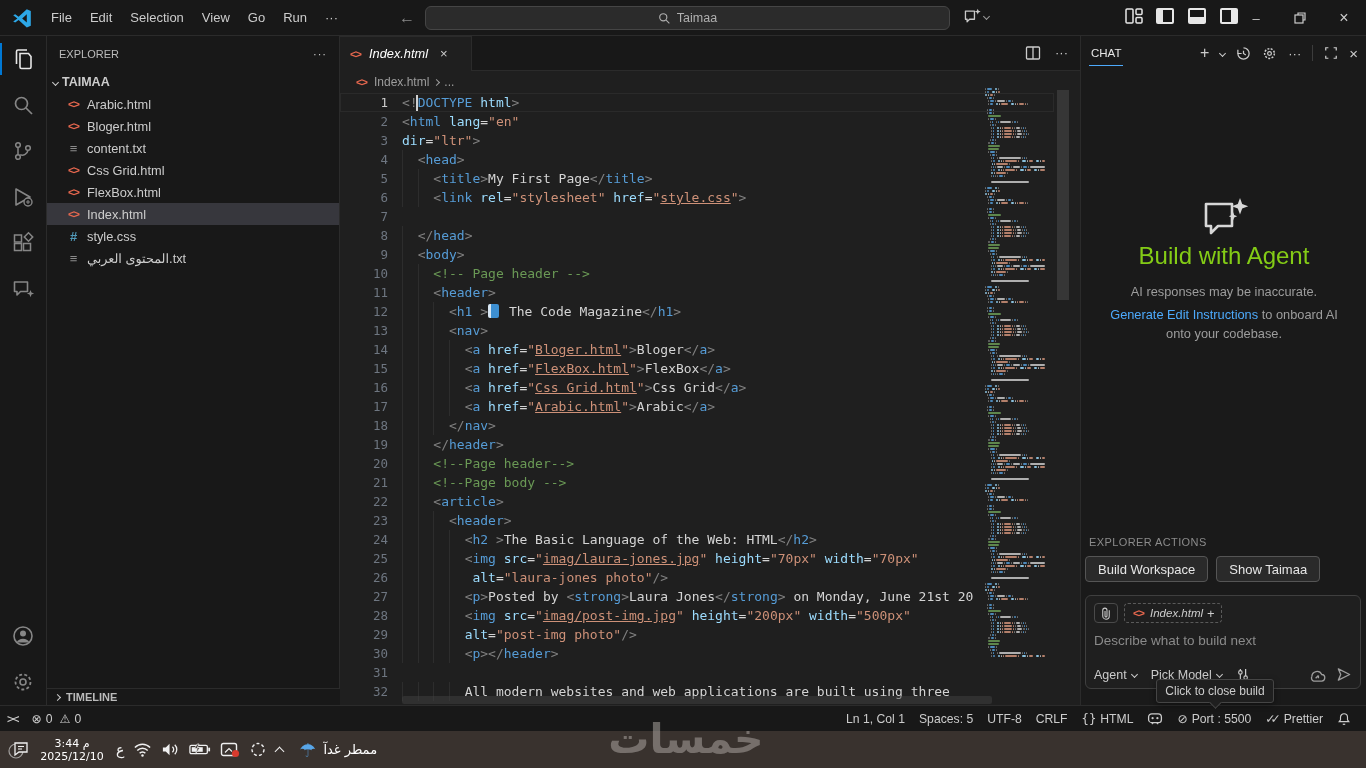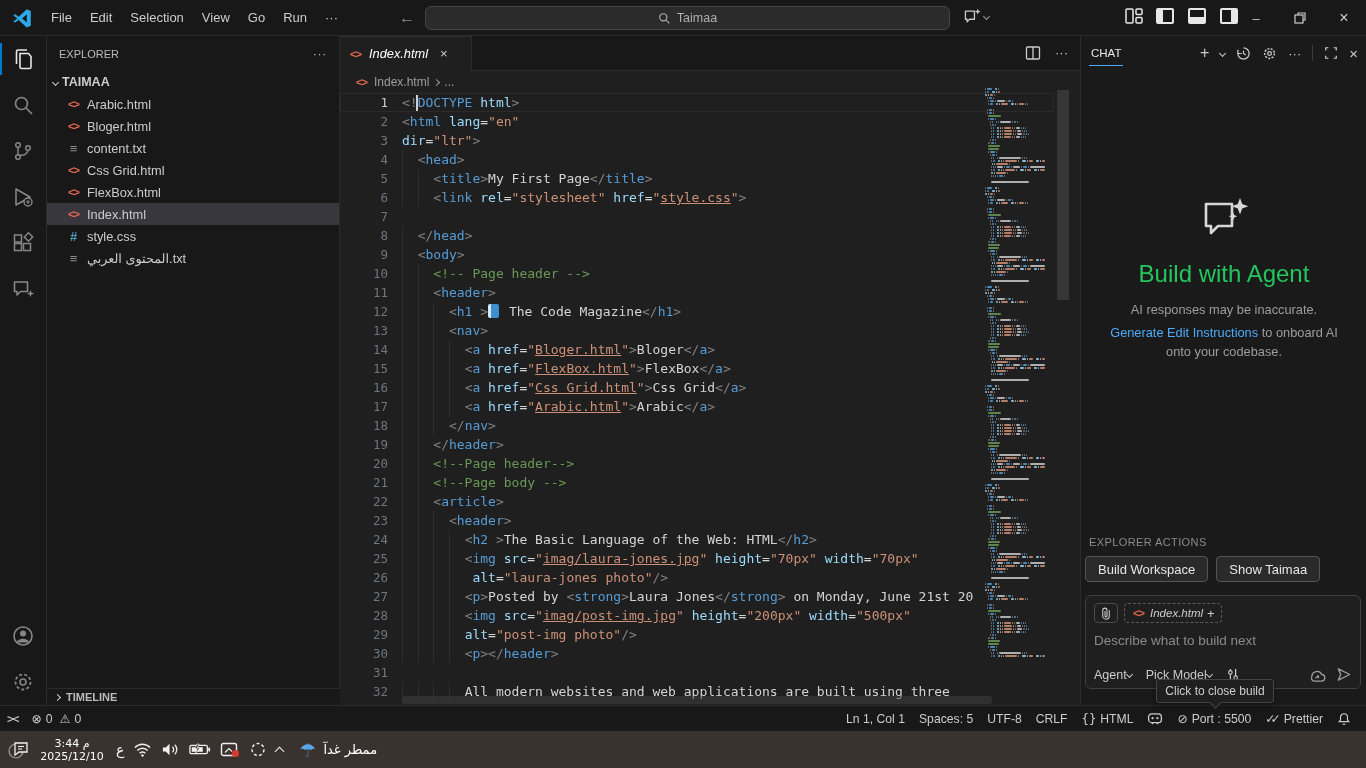--- a/index.html
+++ b/index.html
@@ -74,38 +74,38 @@
   #vthumb { position:absolute; left:1px; top:2px; width:12px; height:210px; background:#434343; opacity:.65; }
   #hscrollbar { position:absolute; left:62px; top:660px; width:590px; height:8px; background:#42424280; border-radius:2px; }
 
   
   #chat { left:1080px; top:36px; width:286px; height:669px; background:#1a1a1a; border-left:1px solid #2b2b2b; }
   #chat-header { height:34px; display:flex; align-items:center; padding:0 8px; }
   #chat-title { font-size:11.5px; color:#e7e7e7; padding:0 2px 6px; border-bottom:1px solid #4daafc; margin-top:6px; }
   #chat-icons { margin-left:auto; display:flex; align-items:center; gap:11px; color:#cccccc; }
   .vsep { width:1px; height:16px; background:#3c3c3c; }
   #chat-empty { position:absolute; left:0; top:160px; width:286px; text-align:center; }
-  #chat-empty h2 { font-size:24px; font-weight:400; color:#22c55e; margin-top:18px; }
+  #chat-empty h2 { font-size:24px; font-weight:400; color:#84cc16; }
   #chat-note { color:#9d9d9d; font-size:12.8px; margin-top:14px; }
   #chat-onboard { color:#9d9d9d; font-size:12.8px; margin-top:6px; padding:0 26px; line-height:1.5; }
   #chat-onboard a { color:#4daafc; text-decoration:none; }
   #suggested-label { position:absolute; left:4px; top:500px; width:278px; padding-left:0; font-size:11px; color:#8b8b8b; letter-spacing:.4px; text-align:left; padding-left:4px;}
   #suggested-btns { position:absolute; left:4px; top:520px; display:flex; gap:8px; }
   .sug-btn { background:#2a2a2a; border:1px solid #555555; color:#e6e6e6; border-radius:4px;
     height:26px; padding:0 12px; font-size:13px; display:flex; align-items:center; cursor:pointer; }
   #chat-input { position:absolute; left:4px; top:559px; width:276px; height:94px; background:#1f1f1f;
     border:1px solid #3f3f3f; border-radius:6px; padding:7px 8px; }
   #chip-row { display:flex; align-items:center; gap:6px; }
   #attach-btn { width:24px; height:20px; border:1px solid #4a4a4a; border-radius:4px; display:flex; align-items:center; justify-content:center; color:#cccccc; }
   #context-chip { border:1px dashed #5a5a5a; border-radius:4px; height:20px; display:flex; align-items:center; gap:4px; padding:0 6px; font-size:11.5px; color:#cccccc; }
   #context-chip .tname { font-style:italic; }
   #chip-add { color:#cccccc; font-size:13px; }
   #chat-placeholder { margin-top:10px; color:#8a8a8a; font-size:13.5px; }
   #input-bottom { position:absolute; left:8px; right:8px; bottom:6px; display:flex; align-items:center; gap:14px; color:#cccccc; font-size:12.5px; }
-  .dd { display:flex; align-items:center; }
+  .dd { display:flex; align-items:center; gap:5px; }
   #input-actions { margin-left:auto; display:flex; gap:10px; align-items:center; color:#9d9d9d; }
 
   
   #tooltip { position:absolute; left:1156px; top:679px; width:118px; height:24px; background:#1f1f1f;
     border:1px solid #454545; border-radius:3px; z-index:40; display:flex; align-items:center; justify-content:center;
     font-size:12px; color:#cccccc; box-shadow:0 2px 6px rgba(0,0,0,.4); }
   #tooltip::after { content:""; position:absolute; left:54px; bottom:-5px; width:8px; height:8px;
     background:#1f1f1f; border-right:1px solid #454545; border-bottom:1px solid #454545; transform:rotate(45deg); }
 
   
@@ -2245,14 +2245,15 @@
       <div class="app">
         <svg width="22" height="22" viewBox="0 0 22 22">
           <rect x="1" y="1" width="9" height="9" fill="#f0f0f0"></rect>
           <rect x="12" y="1" width="9" height="9" fill="#f0f0f0"></rect>
           <rect x="1" y="12" width="9" height="9" fill="#f0f0f0"></rect>
           <rect x="12" y="12" width="9" height="9" fill="#f0f0f0"></rect>
         </svg>
       </div>
     </div>
 
+  <div id="watermark">خمسات</div>
 
 </div>
 
 </body></html>

